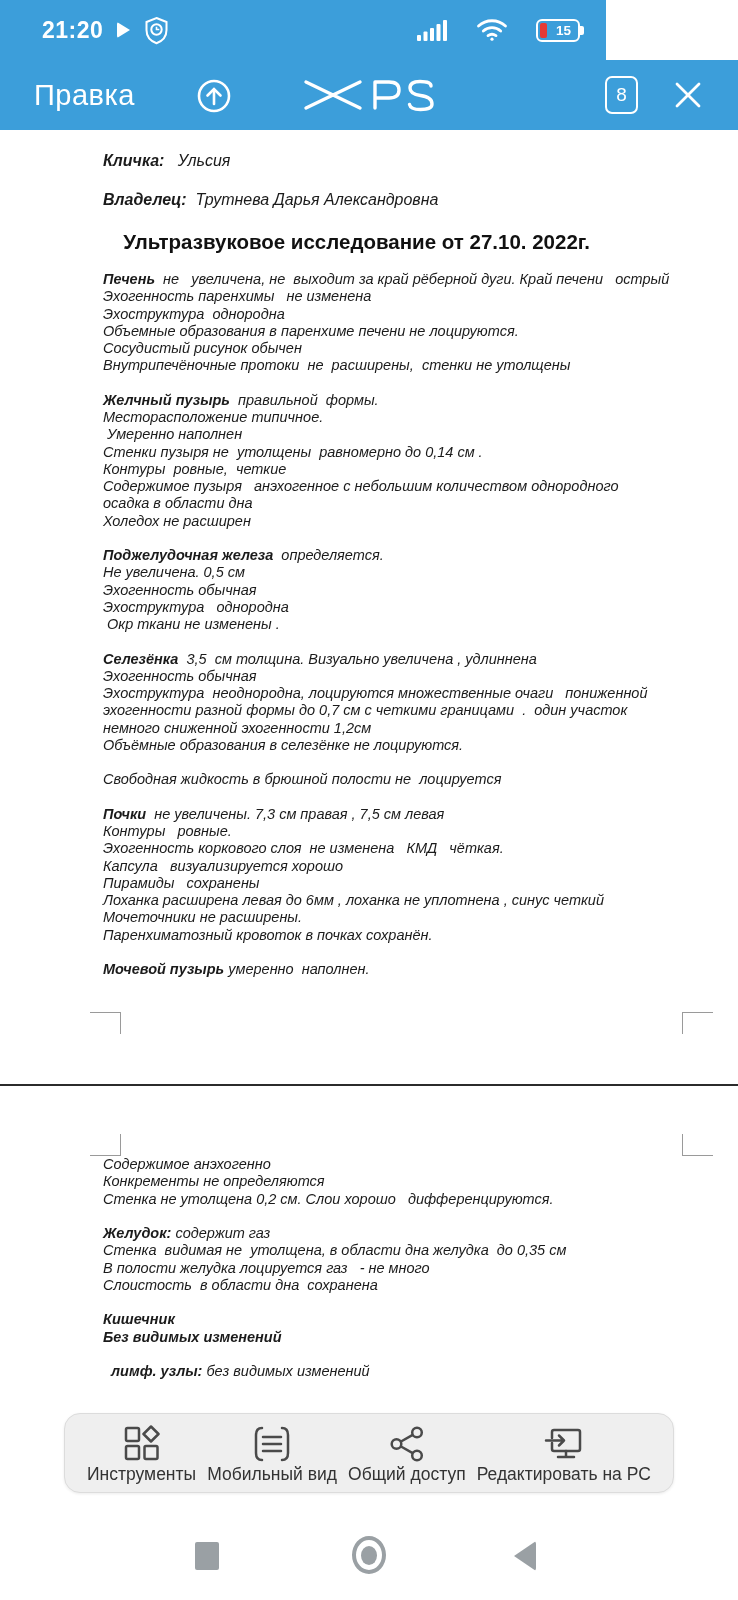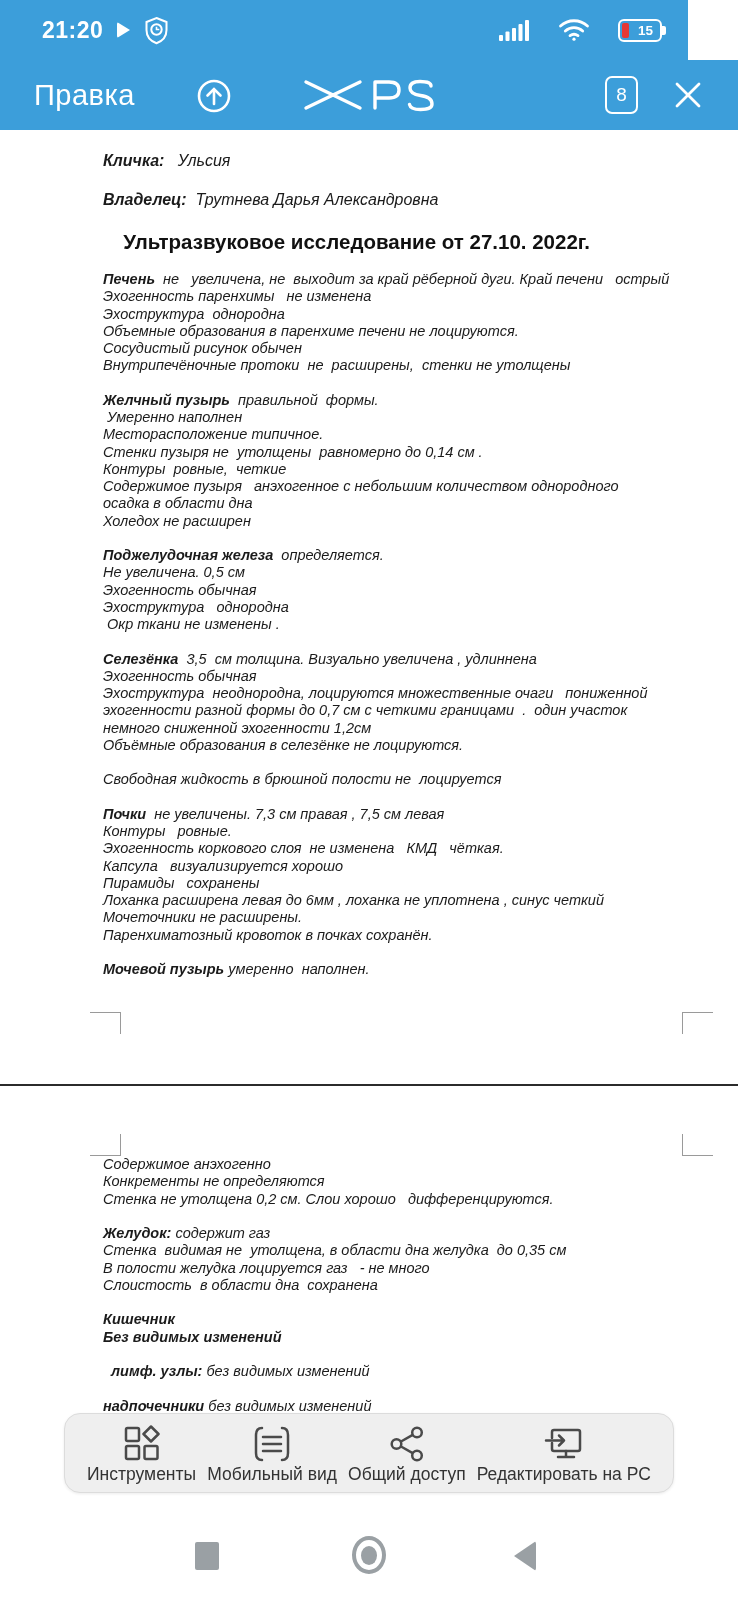--- a/index.html
+++ b/index.html
@@ -3,21 +3,21 @@
 <meta charset="utf-8">
 <style>
   html,body{margin:0;padding:0;background:#888;}
   #screen{
     position:relative;width:738px;height:1600px;margin:0 auto;
     background:#ffffff;overflow:hidden;
     font-family:"Liberation Sans",sans-serif;
   }
   
   .statusbar{
-    position:absolute;top:0;left:0;width:688px;height:60px;
+    position:absolute;top:0;left:0;width:606px;height:60px;
     background:#3C9EDA;display:flex;align-items:center;
     color:#fff;box-sizing:border-box;padding:0 26px 0 42px;
   }
   .statusbar .time{font-size:23px;font-weight:700;letter-spacing:.5px;}
   .sb-left{display:flex;align-items:center;gap:14px;}
   .sb-right{margin-left:auto;display:flex;align-items:center;gap:28px;}
   .play-tri{width:0;height:0;border-left:13px solid #fff;border-top:8px solid transparent;border-bottom:8px solid transparent;border-radius:2px;}
   .battery{position:relative;width:44px;height:23px;border:2px solid #fff;border-radius:6px;box-sizing:border-box;display:flex;align-items:center;}
   .battery:after{content:"";position:absolute;right:-6px;top:5px;width:4px;height:9px;background:#fff;border-radius:0 2px 2px 0;}
   .battery .lvl{position:absolute;left:2px;top:2px;bottom:2px;width:7px;background:#E53935;border-radius:2px;}
@@ -146,22 +146,22 @@
     <div class="doc-title">Ультразвуковое исследование от 27.10. 2022г.</div>
     <div>
         <div class="doc-line"><span class="b">Печень</span><span>  не   увеличена, не  выходит за край рёберной дуги. Край печени   острый</span></div>
         <div class="doc-line"><span>Эхогенность паренхимы   не изменена</span></div>
         <div class="doc-line"><span>Эхоструктура  однородна</span></div>
         <div class="doc-line"><span>Объемные образования в паренхиме печени не лоцируются.</span></div>
         <div class="doc-line"><span>Сосудистый рисунок обычен</span></div>
         <div class="doc-line"><span>Внутрипечёночные протоки  не  расширены,  стенки не утолщены</span></div>
         <div class="doc-line spacer"></div>
         <div class="doc-line"><span class="b">Желчный пузырь</span><span>  правильной  формы.</span></div>
+        <div class="doc-line"><span>Месторасположение типичное.</span></div>
         <div class="doc-line"><span> Умеренно наполнен</span></div>
-        <div class="doc-line"><span>Месторасположение типичное.</span></div>
         <div class="doc-line"><span>Стенки пузыря не  утолщены  равномерно до 0,14 см .</span></div>
         <div class="doc-line"><span>Контуры  ровные,  четкие</span></div>
         <div class="doc-line"><span>Содержимое пузыря   анэхогенное с небольшим количеством однородного</span></div>
         <div class="doc-line"><span>осадка в области дна</span></div>
         <div class="doc-line"><span>Холедох не расширен</span></div>
         <div class="doc-line spacer"></div>
         <div class="doc-line"><span class="b">Поджелудочная железа</span><span>  определяется.</span></div>
         <div class="doc-line"><span>Не увеличена. 0,5 см</span></div>
         <div class="doc-line"><span>Эхогенность обычная</span></div>
         <div class="doc-line"><span>Эхоструктура   однородна</span></div>
@@ -204,21 +204,20 @@
         <div class="doc-line"><span class="b">Желудок:</span><span> содержит газ</span></div>
         <div class="doc-line"><span>Стенка  видимая не  утолщена, в области дна желудка  до 0,35 см</span></div>
         <div class="doc-line"><span>В полости желудка лоцируется газ   - не много</span></div>
         <div class="doc-line"><span>Слоистость  в области дна  сохранена</span></div>
         <div class="doc-line spacer"></div>
         <div class="doc-line"><span class="b">Кишечник</span></div>
         <div class="doc-line"><span class="b">Без видимых изменений</span></div>
         <div class="doc-line spacer"></div>
         <div class="doc-line"><span class="b">  лимф. узлы:</span><span> без видимых изменений</span></div>
         <div class="doc-line spacer"></div>
-        <div class="doc-line"><span class="b">надпочечники</span><span> без видимых изменений</span></div>
       </div>
   </div>
 
   <div class="toolbar">
     <div class="tb-item">
       <span class="ticon">
         <svg width="38" height="38" viewBox="0 0 38 38" fill="none" stroke="#4a4a4a" stroke-width="2.5" stroke-linejoin="round">
           <rect x="3" y="3" width="13" height="13" rx="1.5"></rect>
           <path d="M28 1.5 L35.5 9 L28 16.5 L20.5 9 Z"></path>
           <rect x="3" y="21" width="13" height="13" rx="1.5"></rect>

